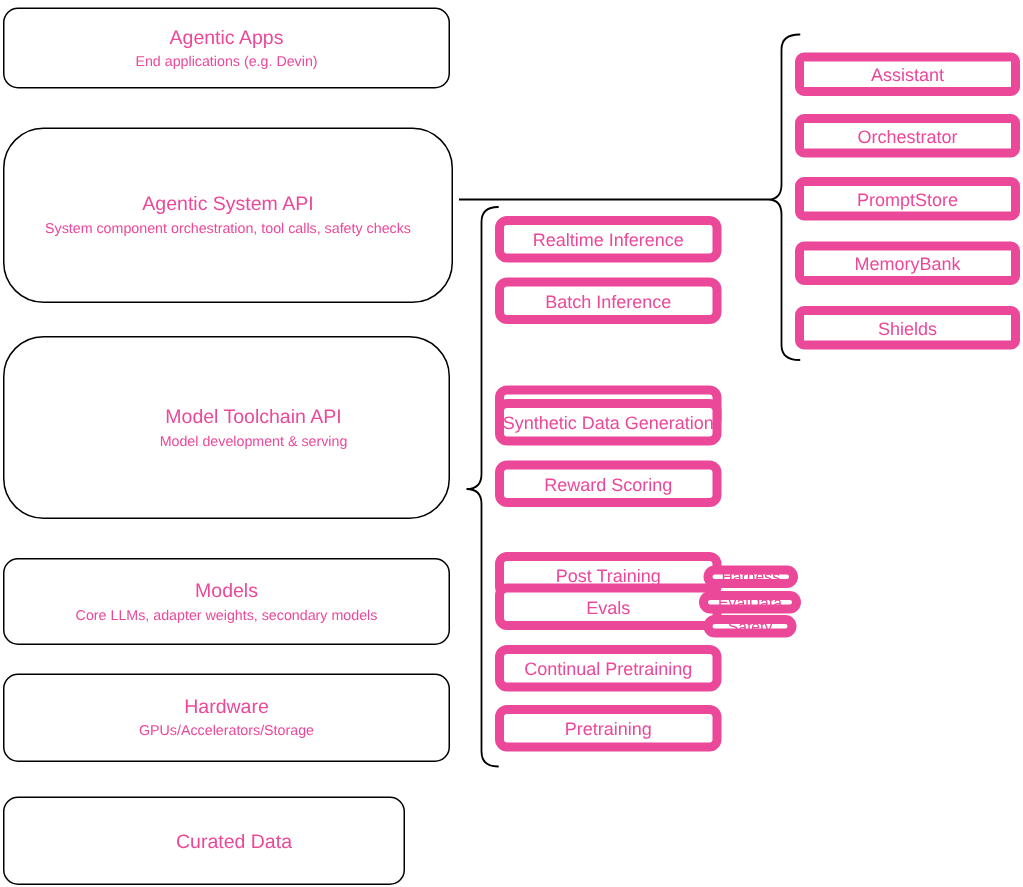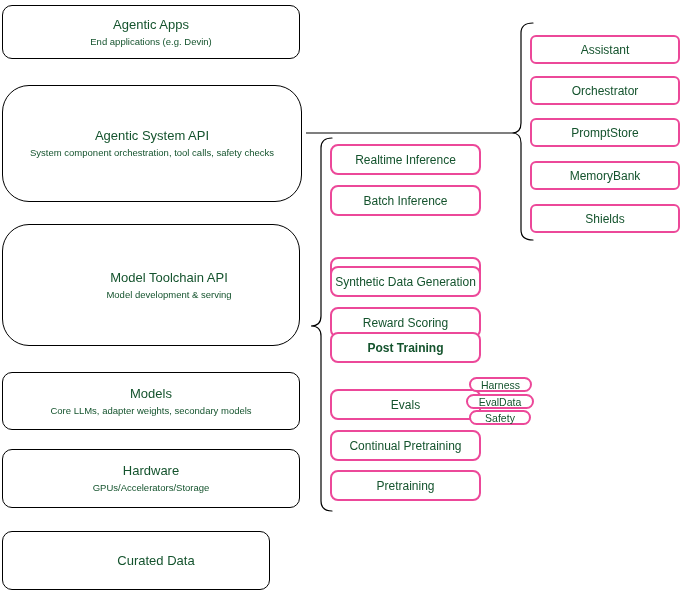--- a/index.html
+++ b/index.html
@@ -2,21 +2,21 @@
 <html><head>
 <meta charset="utf-8">
 <style>
   html, body { margin: 0; padding: 0; background: #ffffff; }
   #canvas {
     position: relative;
     width: 682px;
     height: 591px;
     background: #ffffff;
     font-family: "Liberation Sans", "DejaVu Sans", sans-serif;
-    color: #14532d;
+    color: #ec4899;
     overflow: hidden;
   }
   .node {
     position: absolute;
     box-sizing: border-box;
     background: #ffffff;
     border: 1px solid #000000;
     display: flex;
     flex-direction: column;
     align-items: center;
@@ -31,21 +31,21 @@
   .node .subtitle {
     font-size: 9.5px;
     line-height: 12px;
     margin-top: 4px;
     white-space: nowrap;
   }
   .item {
     position: absolute;
     box-sizing: border-box;
     background: #ffffff;
-    border: 2px solid #ec4899;
+    border: 6px solid #ec4899;
     border-radius: 8px;
     display: flex;
     align-items: center;
     justify-content: center;
     text-align: center;
     font-size: 12px;
     white-space: nowrap;
   }
   .component { border-radius: 6px; }
   .pill {
@@ -100,21 +100,21 @@
 
   <div class="node" style="left:2px; top:531px; width:268px; height:59px; border-radius:10px;padding-left:40px;">
     <div class="title">Curated Data</div>
   </div>
 
   <div class="item" style="left:330px; top:144px; width:151px; height:31px;">Realtime Inference</div>
   <div class="item" style="left:330px; top:185px; width:151px; height:31px;">Batch Inference</div>
   <div class="item" style="left:330px; top:225px; width:151px; height:31px;margin-top:32px;">Quantized Inference</div>
   <div class="item" style="left:330px; top:307px; width:151px; height:31px;">Reward Scoring</div>
   <div class="item" style="left:330px; top:266px; width:151px; height:31px;">Synthetic Data Generation</div>
-  <div class="item" style="left:330px; top:332px; width:151px; height:31px;font-weight:bold;">Post Training</div>
+  <div class="item" style="left:330px; top:368px; width:151px; height:31px;">Post Training</div>
   <div class="item" style="left:330px; top:389px; width:151px; height:31px;">Evals</div>
   <div class="item" style="left:330px; top:430px; width:151px; height:31px;">Continual Pretraining</div>
   <div class="item" style="left:330px; top:470px; width:151px; height:31px;">Pretraining</div>
 
   <div class="item pill" style="left:469px; top:377px; width:63px; height:15px;">Harness</div>
   <div class="item pill" style="left:466px; top:394px; width:68px; height:15px;">EvalData</div>
   <div class="item pill" style="left:469px; top:410px; width:62px; height:15px;">Safety</div>
 
   <div class="item component" style="left:530px; top:35px; width:150px; height:29px;">Assistant</div>
   <div class="item component" style="left:530px; top:76px; width:150px; height:29px;">Orchestrator</div>

